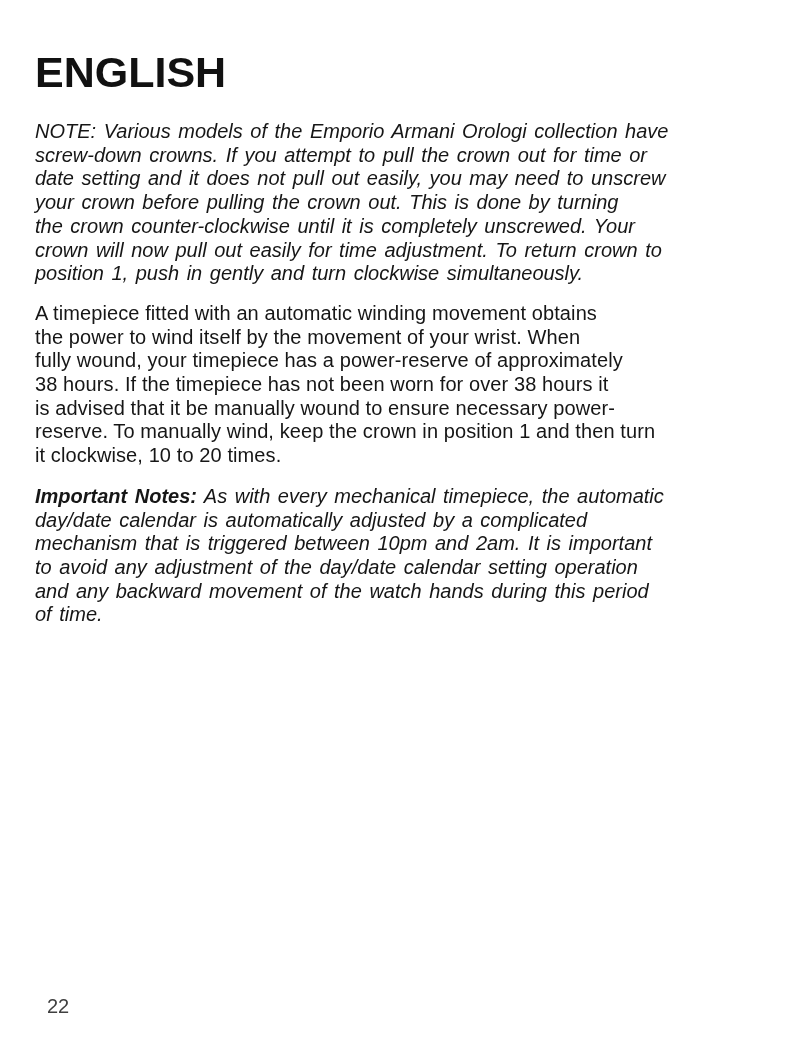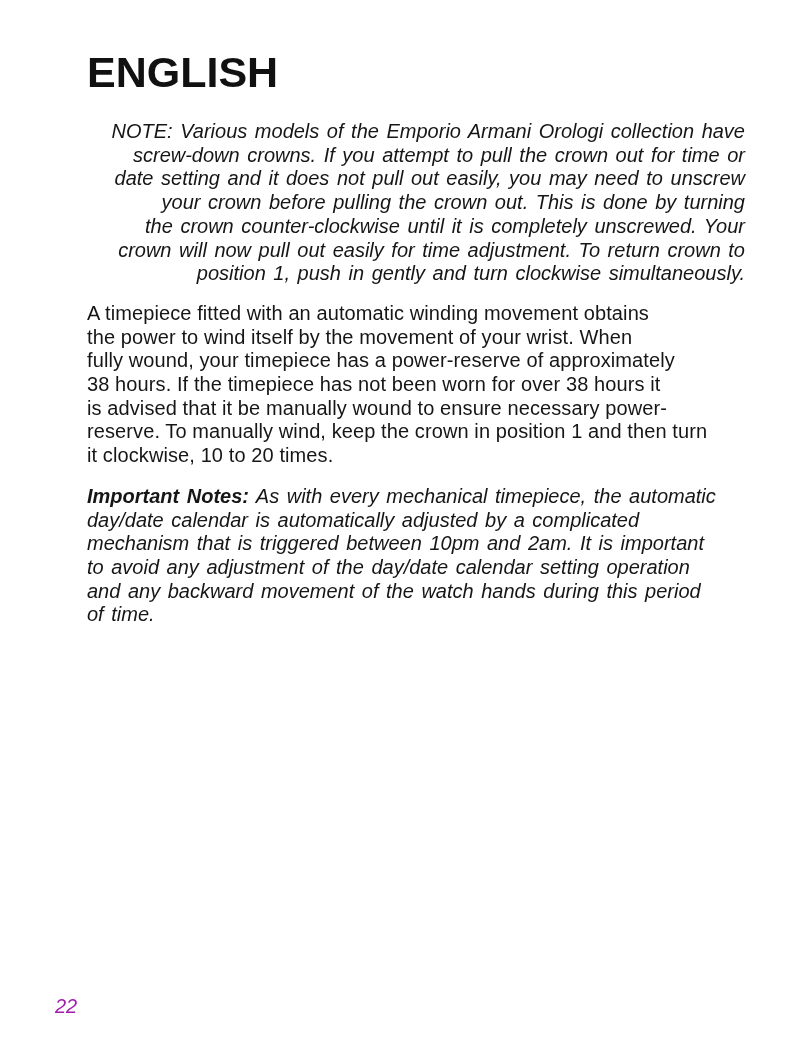--- a/index.html
+++ b/index.html
@@ -8,21 +8,21 @@
     background: #ffffff;
   }
   .page {
     position: relative;
     width: 802px;
     height: 1057px;
     box-sizing: border-box;
     background: #ffffff;
     color: #141414;
     font-family: "Liberation Sans", sans-serif;
-    padding: 51px 57px 0 87px;
+    padding: 51px 57px 0 35px;
     overflow: hidden;
   }
   h1.title {
     margin: 0;
     font-size: 43px;
     line-height: 1;
     font-weight: bold;
     letter-spacing: 0px;
     color: #111111;
   }
@@ -38,36 +38,35 @@
     margin: 0;
     font-size: 20px;
     line-height: 23.7px;
     white-space: pre-line;
     color: #161616;
   }
   p.italic {
     font-style: italic;
     word-spacing: 2px;
   }
-  p.note-para   { margin-top: 26px; text-align: right; }
+  p.note-para   { margin-top: 26px; }
   p.body-para   { margin-top: 16px; letter-spacing: 0.1px; }
   p.important-para { margin-top: 17px; }
   p.service-para   { margin-top: 24px; }
   .lead-label {
     font-weight: bold;
     font-style: italic;
   }
   .page-number {
     position: absolute;
-    left: 55px;
+    left: 47px;
     top: 996px;
     font-size: 20px;
     line-height: 1;
-    color: #a21caf;
-    font-style: italic;
+    color: #404040;
   }
 </style>
 </head>
 <body>
 
 <div class="page">
 
   <h1 class="title">ENGLISH</h1>
 
   <p class="para italic note-para">NOTE: Various models of the Emporio Armani Orologi collection have

